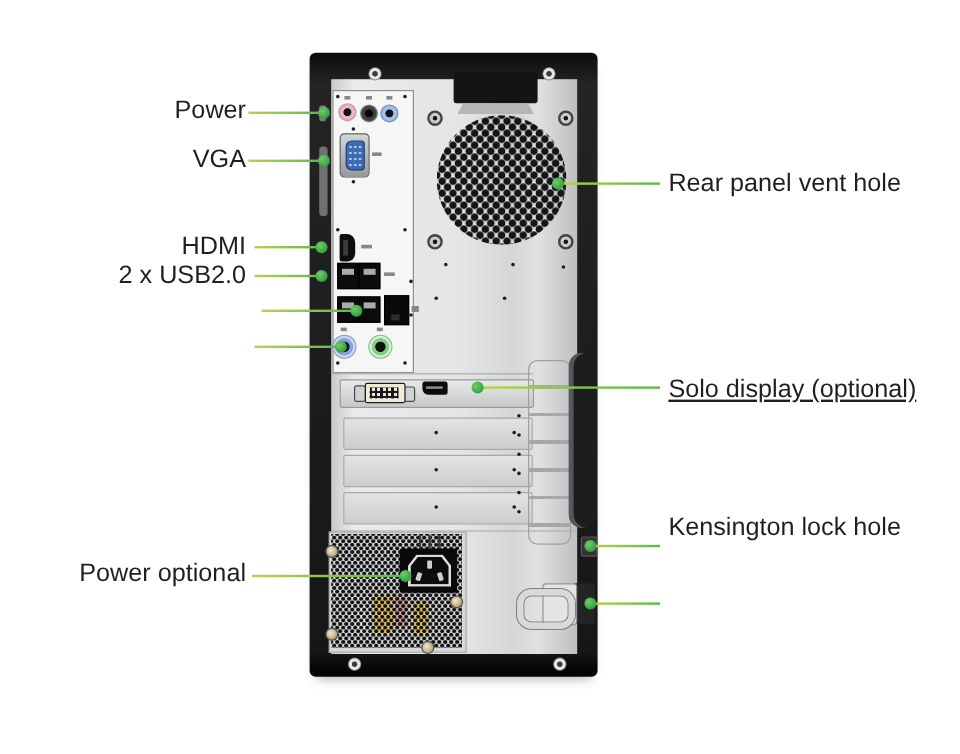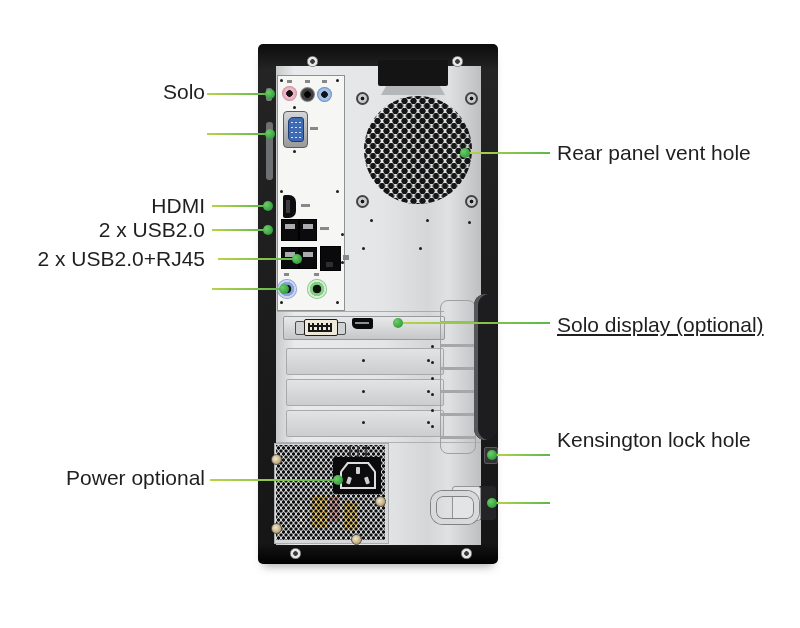--- a/index.html
+++ b/index.html
@@ -276,22 +276,22 @@
   <div class="cdot" id="d-hdmi"></div>
   <div class="cdot" id="d-usb"></div>
   <div class="cdot" id="d-rj45"></div>
   <div class="cdot" id="d-ps2"></div>
   <div class="cdot" id="d-power"></div>
   <div class="cdot" id="d-vent"></div>
   <div class="cdot" id="d-solo"></div>
   <div class="cdot" id="d-kens"></div>
   <div class="cdot" id="d-chas"></div>
 
-  <div class="lbl lbl-left" id="t-audio">Solo</div>
+  <div class="lbl lbl-left" id="t-audio">Power</div>
+  <div class="lbl lbl-left" id="t-vga">VGA</div>
   <div class="lbl lbl-left" id="t-hdmi">HDMI</div>
   <div class="lbl lbl-left" id="t-usb">2 x USB2.0</div>
-  <div class="lbl lbl-left" id="t-rj45">2 x USB2.0+RJ45</div>
   <div class="lbl lbl-left" id="t-power">Power optional</div>
   <div class="lbl lbl-right" id="t-vent">Rear panel vent hole</div>
   <div class="lbl lbl-right" id="t-solo">Solo display (optional)</div>
   <div class="lbl lbl-right" id="t-kens">Kensington lock hole</div>
 
 </div>
 
 </body></html>

